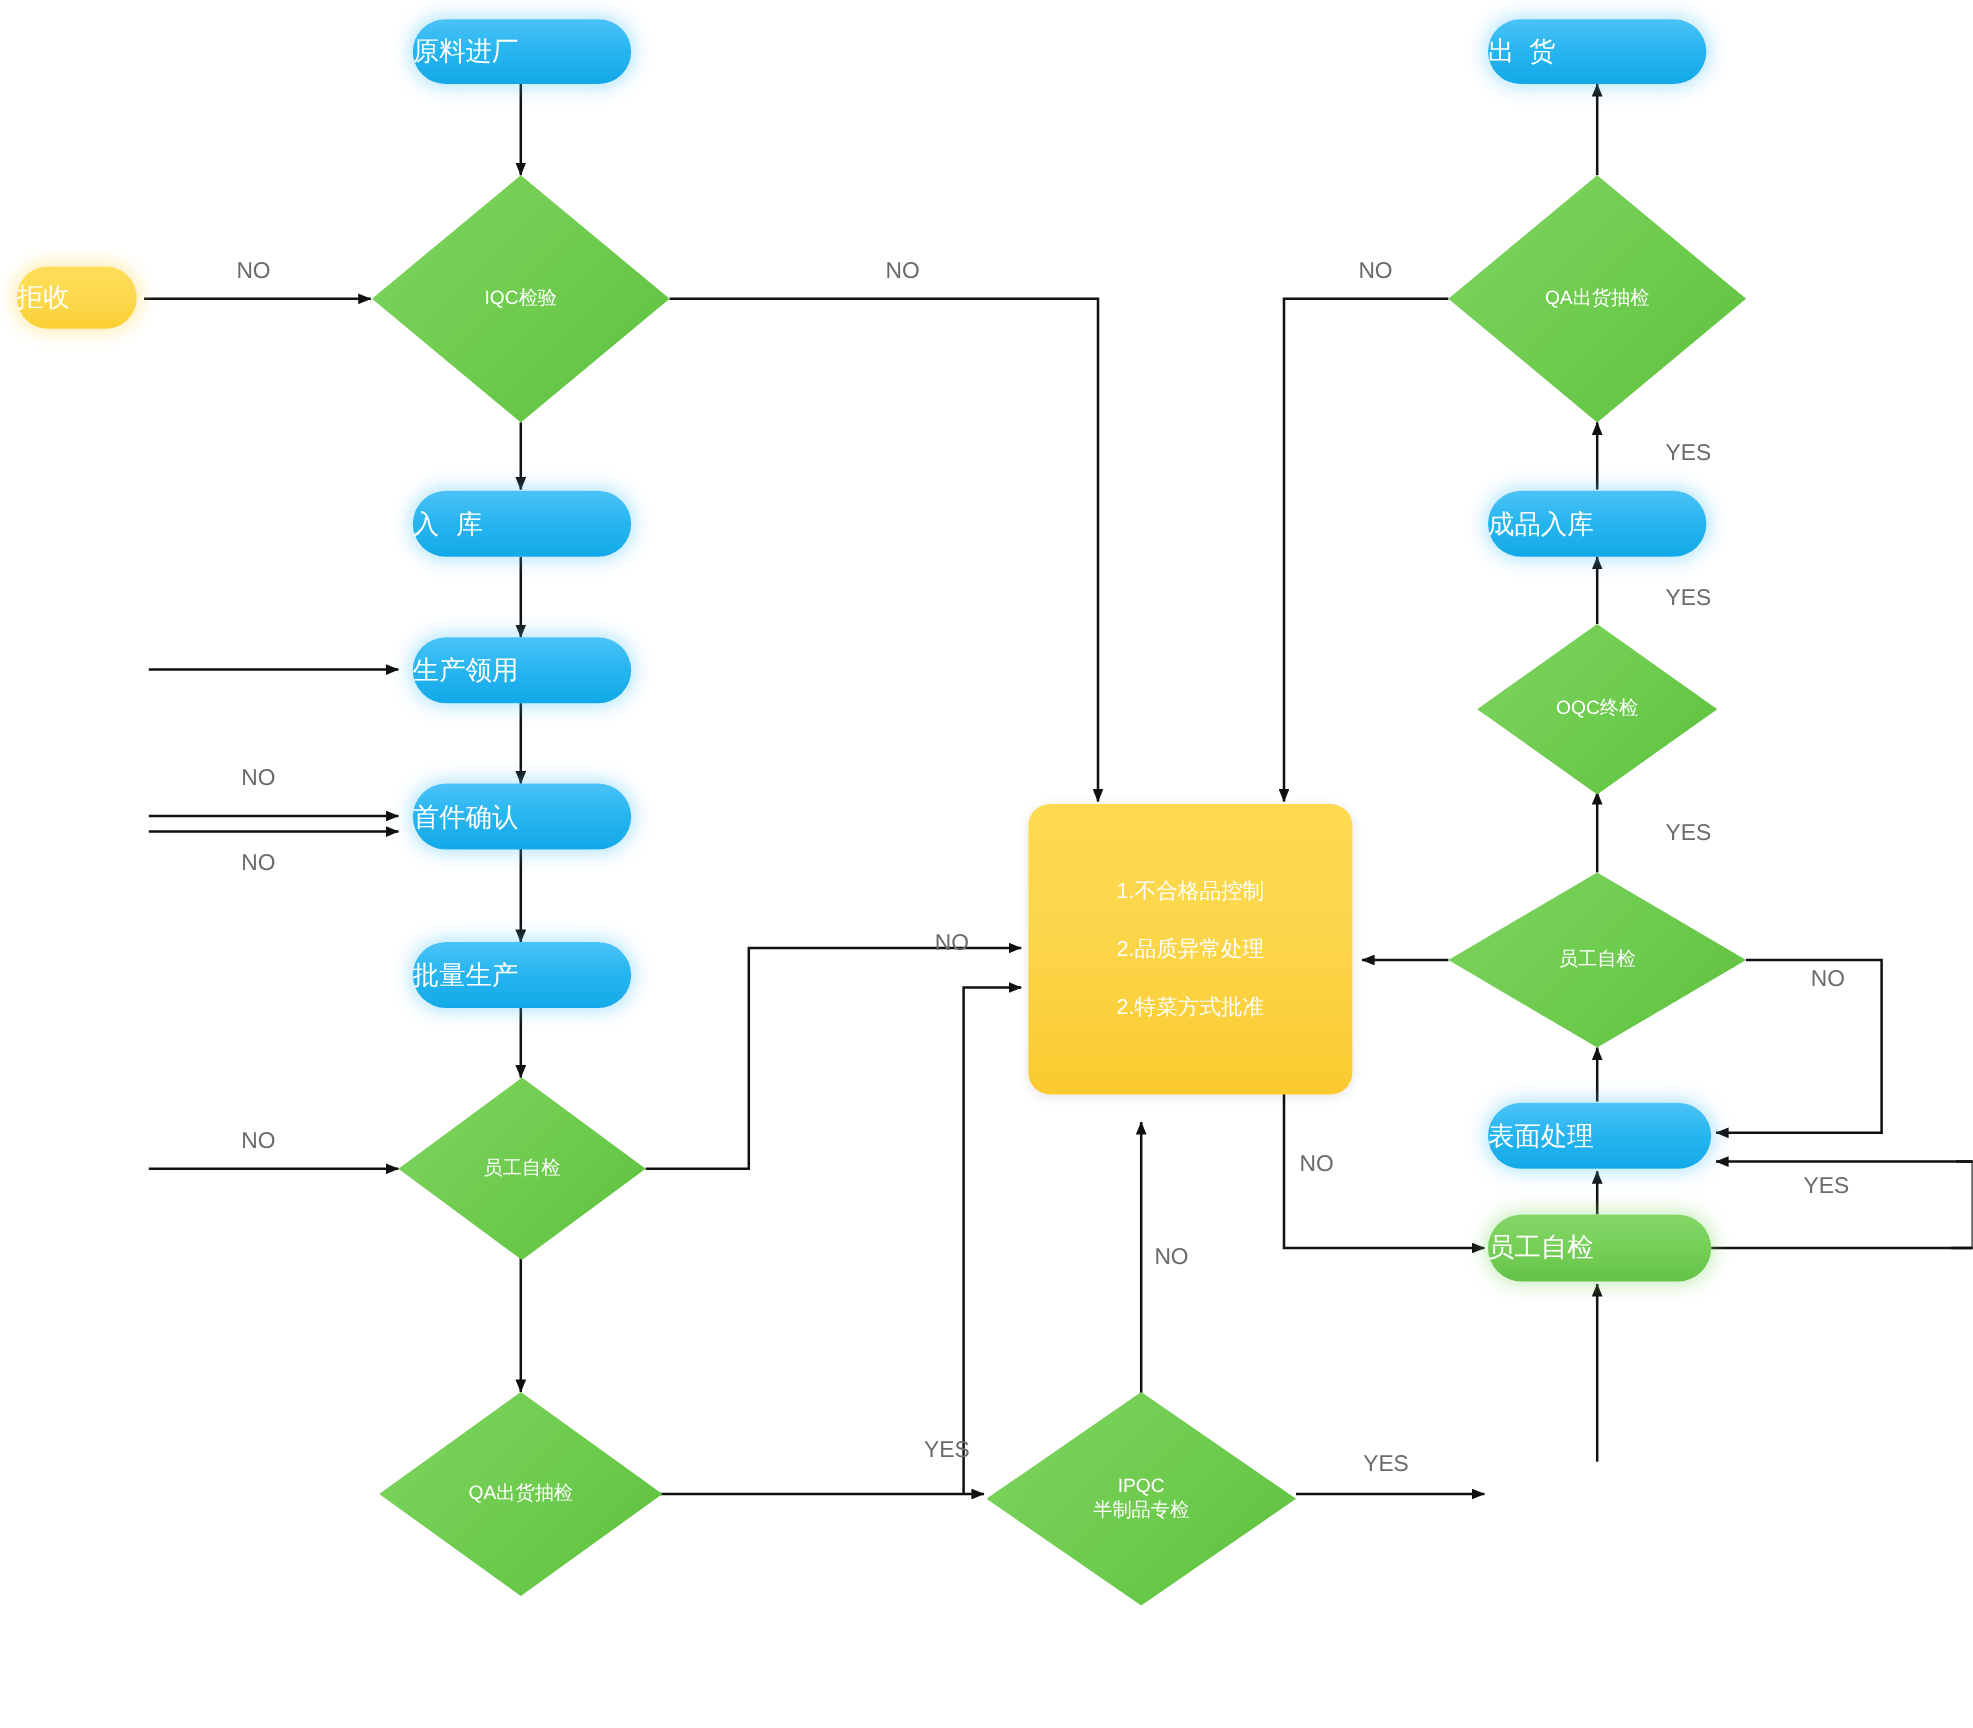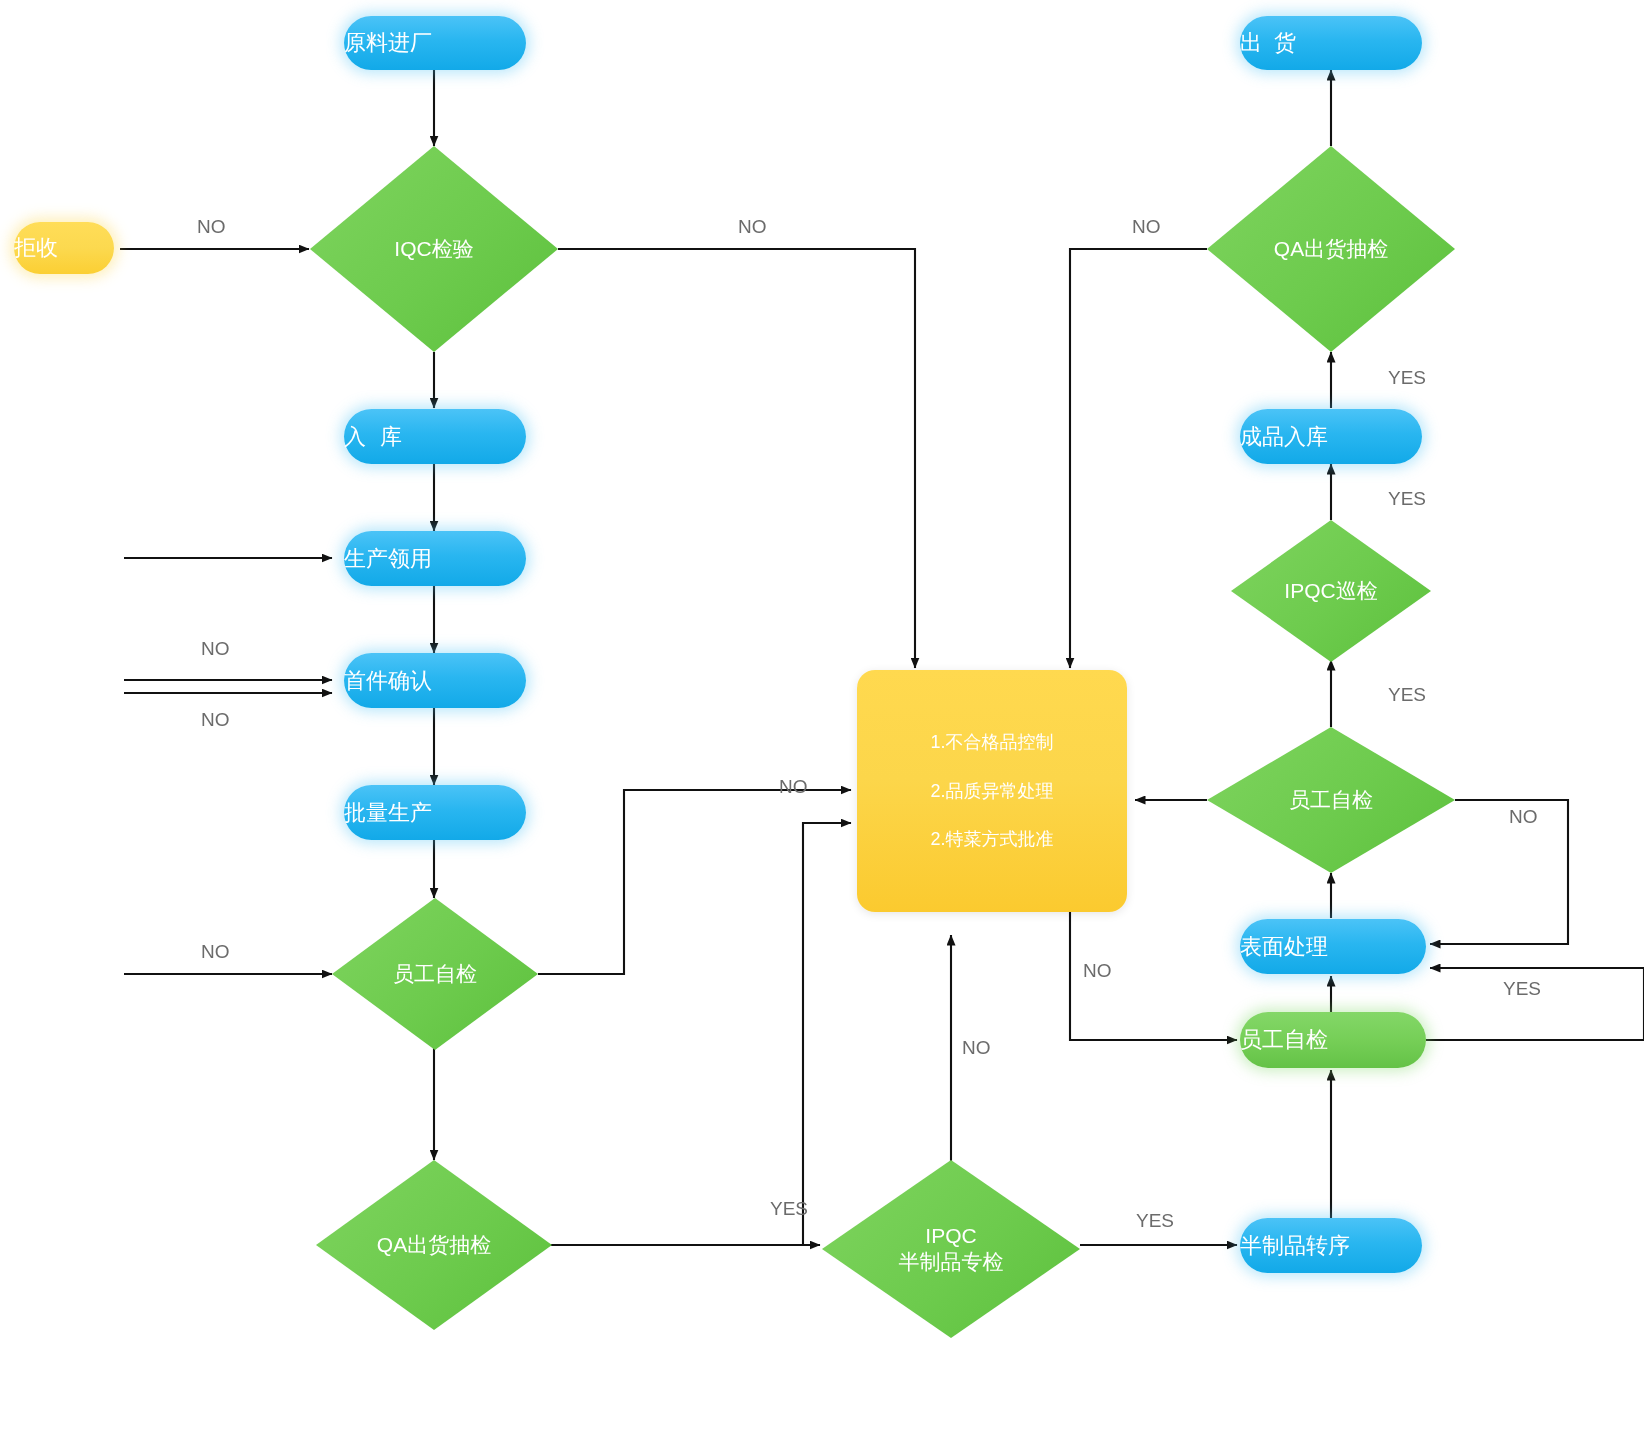--- a/index.html
+++ b/index.html
@@ -28,21 +28,21 @@
   .card.yellow .line{margin:13px 0;font-size:18px;color:#fff;}
 
   
   .diamond{position:absolute;}
   .diamond .shape{position:absolute;left:0;top:0;width:100%;height:100%;
       background:linear-gradient(135deg,#7fd45f 0%,#6dcb4d 55%,#5cc03c 100%);
       clip-path:polygon(50% 0,100% 50%,50% 100%,0 50%);
       filter:drop-shadow(0 3px 5px rgba(0,0,0,.13));}
   .diamond .txt{position:absolute;left:0;top:0;width:100%;height:100%;
       display:flex;align-items:center;justify-content:center;text-align:center;
-      color:#fff;font-size:21px;line-height:1.25;}
+      color:#fff;font-size:16px;line-height:1.25;}
 
   .elabel{position:absolute;color:#6b6b6b;font-size:19px;
           font-family:"Liberation Sans","DejaVu Sans",sans-serif;white-space:nowrap;}
 </style>
 </head>
 <body>
 
 <div id="stage">
 
   <svg class="edges" viewBox="0 0 1644 1440">
@@ -171,40 +171,37 @@
   </div>
 
   <div class="diamond" style="left:822px;top:1160px;width:258px;height:178px;">
     <div class="shape"></div>
     <div class="txt" style="flex-direction:column;">
       <span>IPQC</span>
       <span>半制品专检</span>
     </div>
   </div>
 
-  <div class="node pill blue" style="left:1240px;top:1218px;width:182px;height:55px;">
-    <span>半制品转序</span>
-  </div>
 
   <div class="node pill green" style="left:1240px;top:1012px;width:186px;height:56px;">
     <span>员工自检</span>
   </div>
 
   <div class="node pill blue" style="left:1240px;top:919px;width:186px;height:55px;">
     <span>表面处理</span>
   </div>
 
   <div class="diamond" style="left:1207px;top:727px;width:248px;height:146px;">
     <div class="shape"></div>
     <div class="txt">员工自检</div>
   </div>
 
   <div class="diamond" style="left:1231px;top:520px;width:200px;height:142px;">
     <div class="shape"></div>
-    <div class="txt">IPQC巡检</div>
+    <div class="txt">OQC终检</div>
   </div>
 
   <div class="node card yellow" style="left:857px;top:670px;width:270px;height:242px;">
     <div class="line">1.不合格品控制</div>
     <div class="line">2.品质异常处理</div>
     <div class="line">2.特菜方式批准</div>
   </div>
 
   <div class="elabel" style="left:197px;top:216px;">NO</div>
   <div class="elabel" style="left:738px;top:216px;">NO</div>

